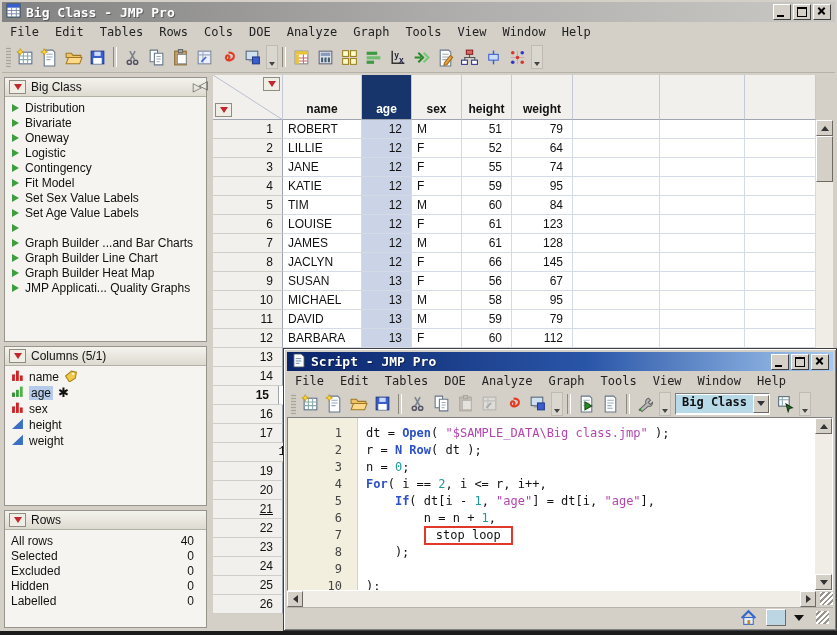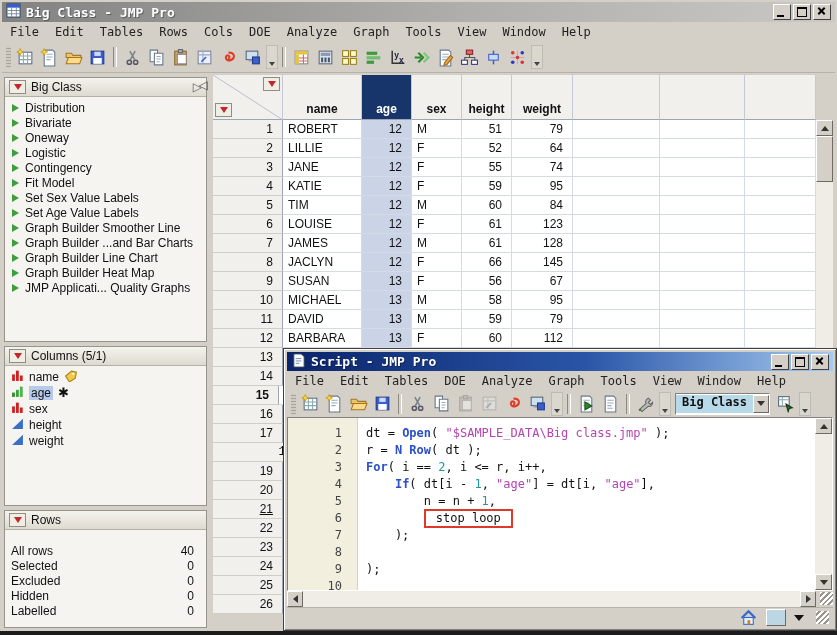--- a/index.html
+++ b/index.html
@@ -333,21 +333,20 @@
         <div class="side-item">
           <span class="tri-right-green"></span>
           <span>Set Sex Value Labels</span>
         </div>
         <div class="side-item">
           <span class="tri-right-green"></span>
           <span>Set Age Value Labels</span>
         </div>
         <div class="side-item">
           <span class="tri-right-green"></span>
-          <span>Graph Builder Smoother Line</span>
         </div>
         <div class="side-item">
           <span class="tri-right-green"></span>
           <span>Graph Builder ...and Bar Charts</span>
         </div>
         <div class="side-item">
           <span class="tri-right-green"></span>
           <span>Graph Builder Line Chart</span>
         </div>
         <div class="side-item">
@@ -413,21 +412,21 @@
       </div>
   </div>
 
   <div class="panel" style="top:510px;height:118px;">
     <div class="panel-hdr">
       <span class="red-btn">
           <span class="tri-down-red"></span>
         </span>
       <span class="panel-title">Rows</span>
     </div>
-    <div id="pnl-rows-stats" style="padding-top:13px;">
+    <div id="pnl-rows-stats" style="padding-top:3px;">
         <div class="rows-stat">
           <span class="lbl">All rows</span>
           <span class="val">40</span>
         </div>
         <div class="rows-stat">
           <span class="lbl">Selected</span>
           <span class="val">0</span>
         </div>
         <div class="rows-stat">
           <span class="lbl">Excluded</span>
@@ -921,20 +920,21 @@
           <div>5</div>
           <div>6</div>
           <div>7</div>
           <div>8</div>
           <div>9</div>
           <div>10</div>
         </div>
       <div class="code" id="code">
           <div class="code-line"><span class="tok-pl">dt = </span><span class="tok-kw">Open</span><span class="tok-pl">( </span><span class="tok-str">"$SAMPLE_DATA\Big class.jmp"</span><span class="tok-pl"> );</span></div>
           <div class="code-line"><span class="tok-pl">r = </span><span class="tok-kw">N Row</span><span class="tok-pl">( dt );</span></div>
+          <div class="code-line"><span class="tok-pl">n = </span><span class="tok-num">0</span><span class="tok-pl">;</span></div>
           <div class="code-line"><span class="tok-kw">For</span><span class="tok-pl">( i == </span><span class="tok-num">2</span><span class="tok-pl">, i &lt;= r, i++,</span></div>
           <div class="code-line"><span class="tok-pl">    </span><span class="tok-kw">If</span><span class="tok-pl">( dt[i - </span><span class="tok-num">1</span><span class="tok-pl">, </span><span class="tok-str">"age"</span><span class="tok-pl">] = dt[i, </span><span class="tok-str">"age"</span><span class="tok-pl">],</span></div>
           <div class="code-line"><span class="tok-pl">        n = n + </span><span class="tok-num">1</span><span class="tok-pl">,</span></div>
           <div class="code-line"><span class="tok-pl">        </span><span class="tok-box" style="border-color: rgb(224, 57, 43);">stop loop</span></div>
           <div class="code-line"><span class="tok-pl">    );</span></div>
           <div class="code-line"></div>
           <div class="code-line"><span class="tok-pl">);</span></div>
         </div>
       <div class="sb-v" style="right:0;top:0;height:100%;">
         <div class="sb-btn" style="top:0;">

